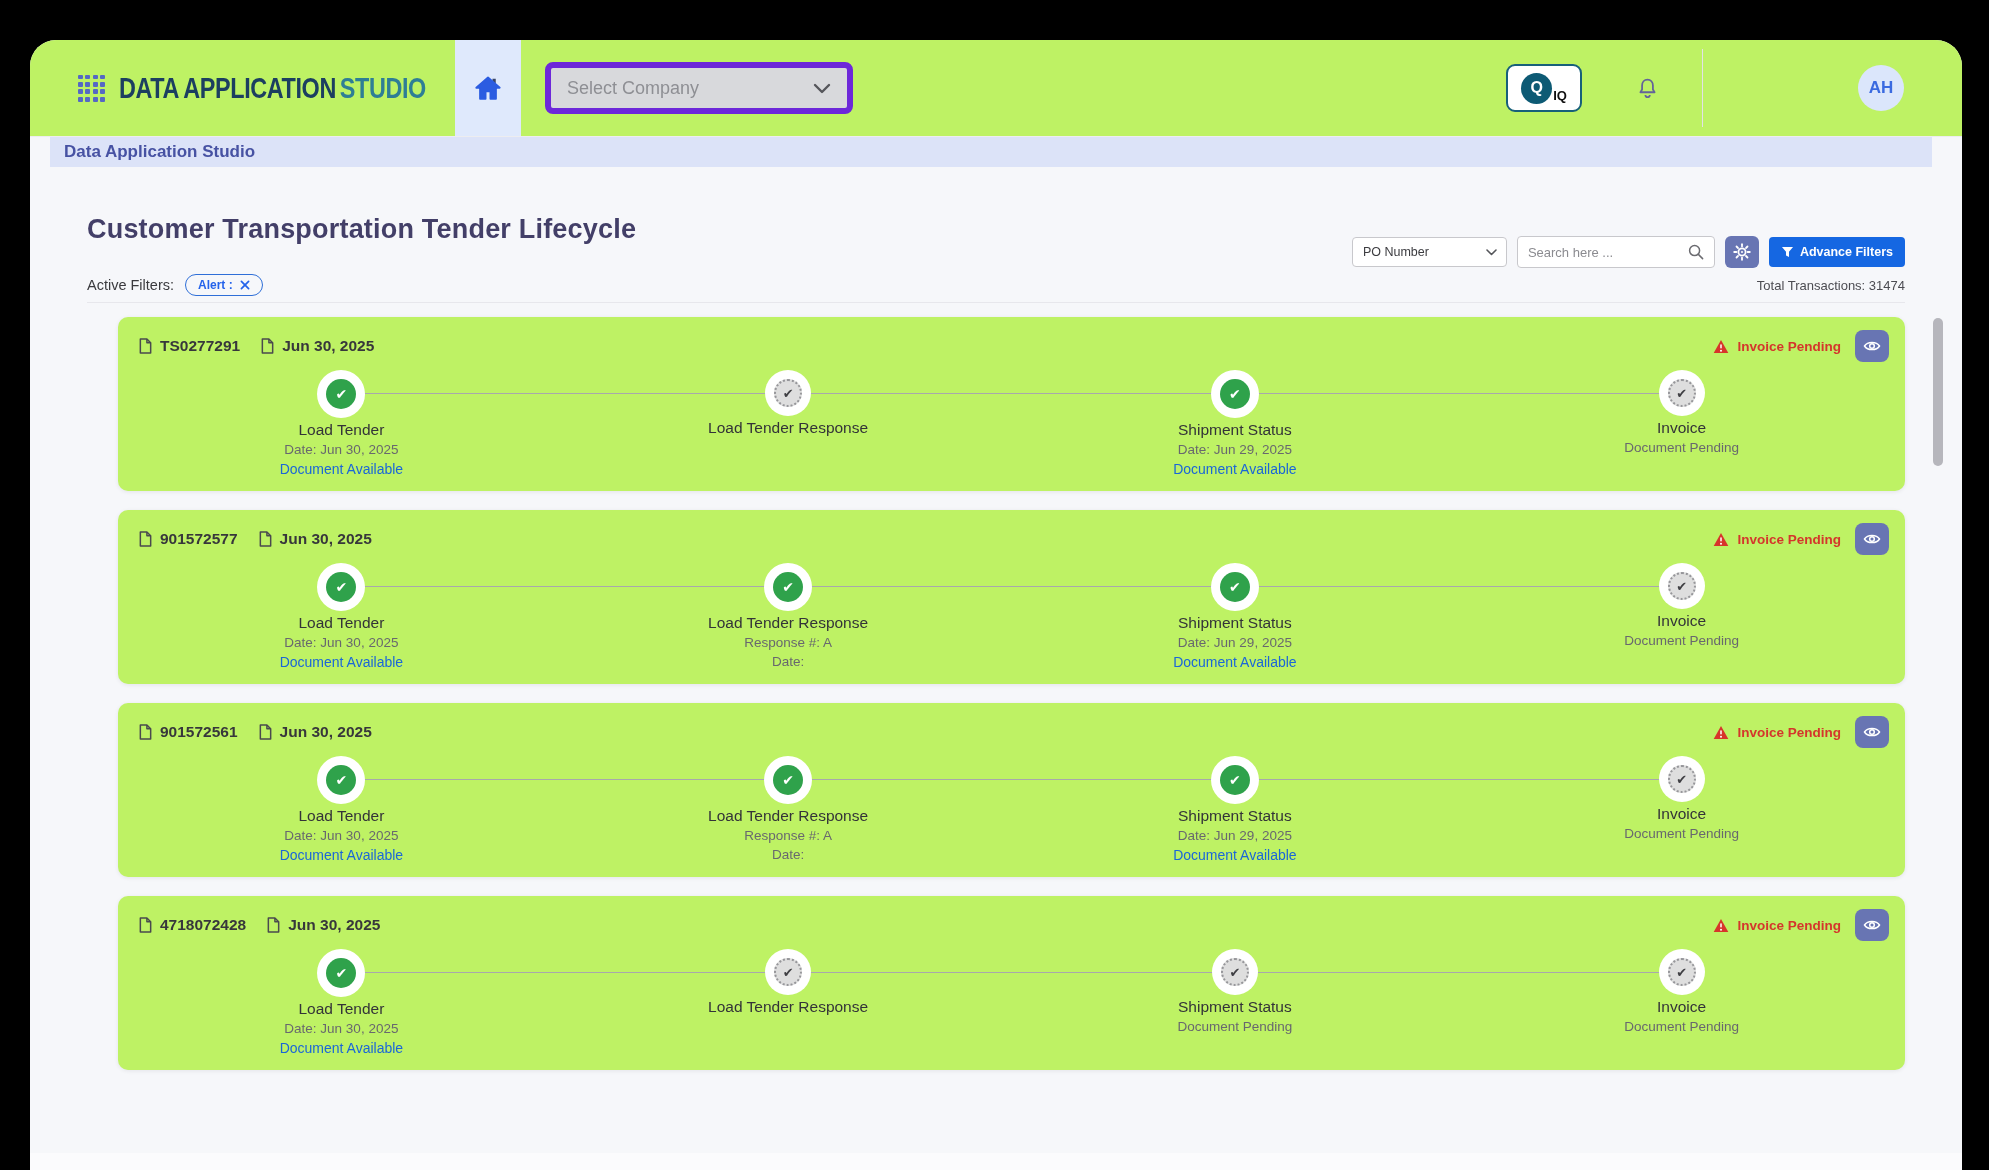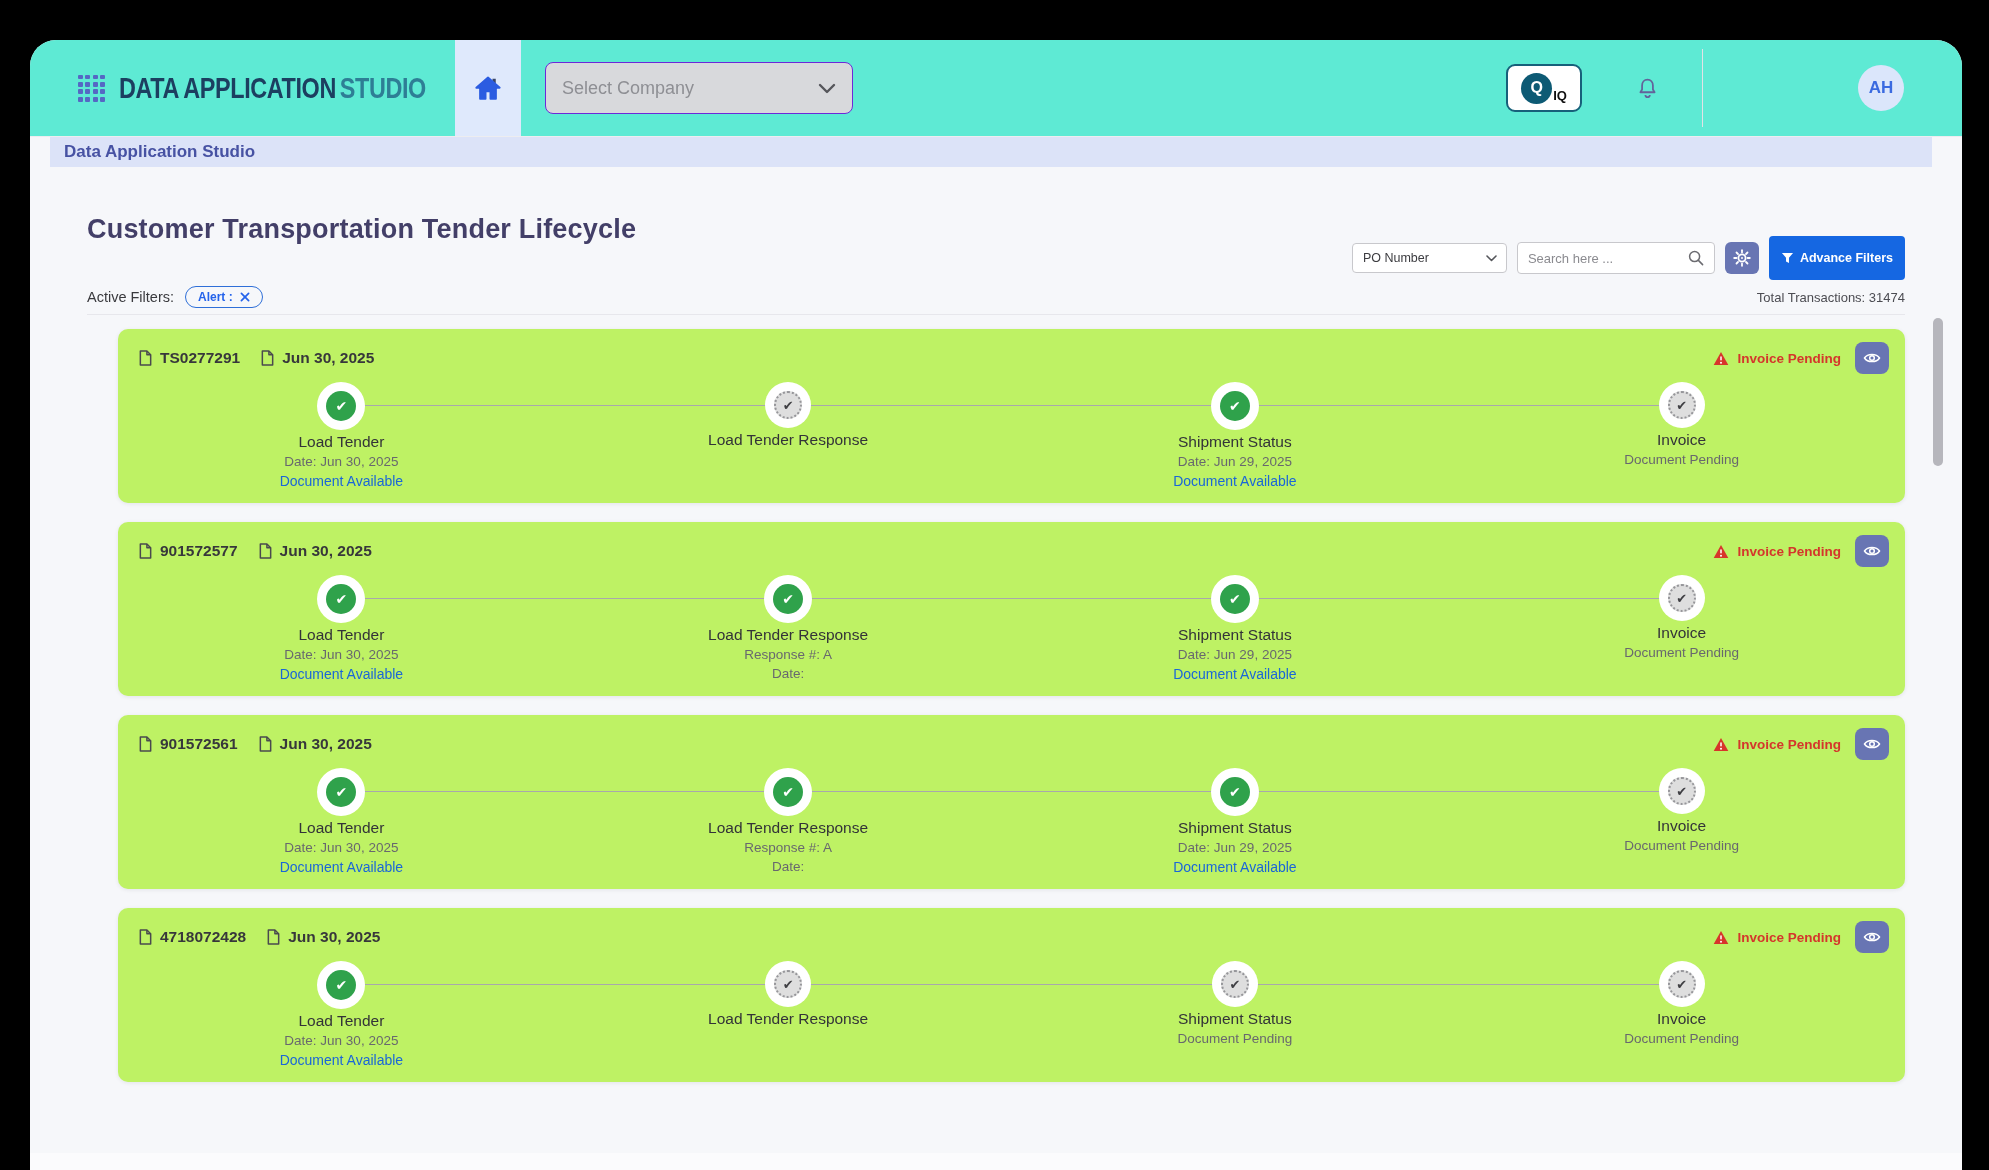--- a/index.html
+++ b/index.html
@@ -4,34 +4,34 @@
 <style>
   * { box-sizing:border-box; margin:0; padding:0; }
   html,body { width:1989px; height:1170px; }
   body { background:#000; position:relative; overflow:hidden;
          font-family:"Liberation Sans", sans-serif; }
 
   .window { position:absolute; left:30px; top:40px; width:1932px; height:1130px;
             background:#f6f7fa; border-radius:26px 26px 0 0; overflow:hidden; }
 
   
-  .header { height:97px; background:#5eead4; display:flex; align-items:center;
+  .header { height:97px; background:#bef264; display:flex; align-items:center;
             border-bottom:1px solid #ededf0; }
   .grid-icon { margin-left:48px; width:27px; height:27px; display:grid;
                grid-template-columns:repeat(4,1fr); grid-template-rows:repeat(4,1fr); gap:2.5px; cursor:pointer; }
   .grid-icon span { background:#5568c4; border-radius:1px; }
   .logo-wrap { width:318px; margin-left:14px; overflow:visible; }
   .logo { font-size:30px; font-weight:bold; letter-spacing:-0.5px; white-space:nowrap;
           transform:scaleX(0.78); transform-origin:left center; }
   .logo .p1 { color:#1c3f60; }
   .logo .p2 { color:#2e7e95; margin-left:5px; }
   .home-tab { width:66px; height:96px; background:#dfe9fc; display:flex;
               align-items:center; justify-content:center; margin-left:18px; cursor:pointer; }
   .select-company { margin-left:24px; width:308px; height:52px; background:#d8d9dc;
-                    border:1px solid #6d28d9; border-radius:8px; display:flex; align-items:center;
+                    border:6px solid #6d28d9; border-radius:8px; display:flex; align-items:center;
                     padding:0 16px; color:#8e8f94; font-size:18px; cursor:pointer; }
   .select-company .chev { margin-left:auto; }
   .header-right { margin-left:auto; display:flex; align-items:center; }
   .iq-btn { width:76px; height:48px; border:2px solid #17607a; border-radius:9px; background:#fff;
             display:flex; align-items:center; justify-content:center; cursor:pointer; }
   .iq-circle { width:31px; height:31px; border-radius:50%; background:#0d5a74; color:#fff;
                font-weight:bold; font-size:16px; display:flex; align-items:center; justify-content:center; }
   .iq-text { font-size:13px; font-weight:800; color:#111; margin-top:14px; margin-left:1px; }
   .bell-btn { margin-left:53px; cursor:pointer; display:flex; }
   .vdivider { width:1px; height:78px; background:#e2e2e6; margin-left:42px; }
@@ -51,21 +51,21 @@
   .controls { margin-top:24px; display:flex; align-items:center; gap:10px; }
   .po-select { width:155px; height:30px; background:#fff; border:1px solid #c8c8cc; border-radius:4px;
                display:flex; align-items:center; padding:0 9px 0 10px; font-size:12.5px; color:#3c3c40; cursor:pointer; }
   .po-select .chev { margin-left:auto; }
   .search-box { width:198px; height:32px; background:#fff; border:1px solid #c8c8cc; border-radius:4px;
                 display:flex; align-items:center; padding:0 9px 0 10px; }
   .search-box input { border:none; outline:none; flex:1; font-size:13px; color:#333; background:transparent; min-width:0; }
   .search-box input::placeholder { color:#8b8b90; }
   .gear-btn { width:34px; height:32px; background:#6875b3; border:none; border-radius:6px;
               display:flex; align-items:center; justify-content:center; cursor:pointer; }
-  .advance-btn { height:44px; background:#1567e2; border:none; border-radius:4px; color:#fff;
+  .advance-btn { height:30px; background:#1567e2; border:none; border-radius:4px; color:#fff;
                  font-size:12.5px; font-weight:bold; display:flex; align-items:center; gap:6px;
                  padding:0 12px; cursor:pointer; font-family:inherit; }
   .meta-row { margin-top:6px; display:flex; align-items:center; justify-content:space-between; }
   .active-filters { display:flex; align-items:center; gap:11px; font-size:14.5px; color:#3a3a3e; }
   .chip { display:flex; align-items:center; gap:7px; border:1.6px solid #2f6fd8; border-radius:13px;
           padding:3px 12px; color:#2563eb; font-size:12px; font-weight:600; cursor:pointer; background:#fff0; }
   .total { font-size:13px; color:#4c4c52; }
   .divider-line { margin-top:6px; border-top:1px solid #e7e7ec; }
 
   

